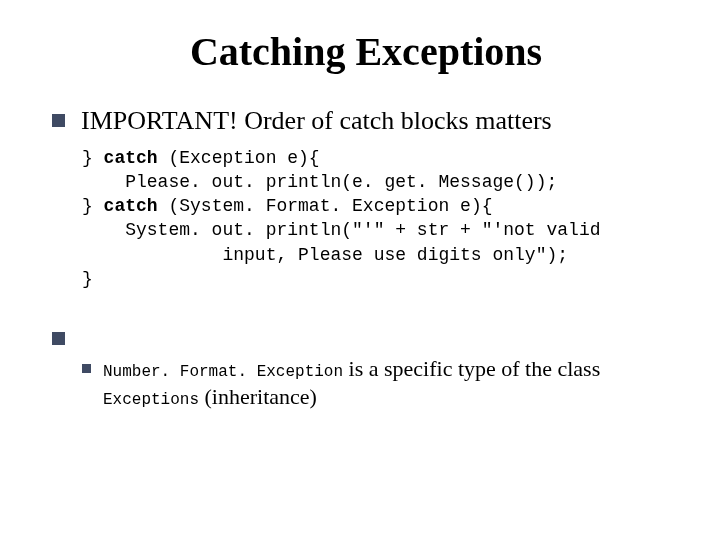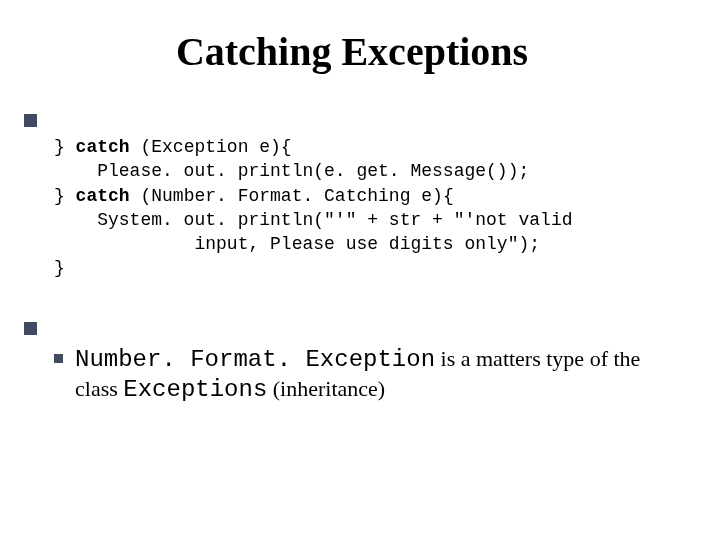--- a/index.html
+++ b/index.html
@@ -10,21 +10,21 @@
     background: #ffffff;
     font-family: "Times New Roman", Times, serif;
     color: #000;
     overflow: hidden;
   }
   .slide {
     width: 720px;
     height: 540px;
     position: relative;
     box-sizing: border-box;
-    padding: 20px 40px 20px 24px;
+    padding: 20px 40px 20px 52px;
   }
   .title {
     text-align: center;
     font-size: 40px;
     font-weight: bold;
     margin: 8px 0 30px 0;
   }
   .bullet-row {
     display: flex;
     align-items: flex-start;
@@ -67,45 +67,46 @@
   }
   .code-block .kw {
     font-weight: bold;
   }
   .sub-list {
     margin-left: 30px;
     margin-top: 10px;
   }
   .mono-inline {
     font-family: "Courier New", Courier, monospace;
-    font-size: 24px;
+    font-size: 16px;
   }
 </style>
 </head>
 <body>
 
 <div class="slide">
 
   <div class="title">Catching Exceptions</div>
 
   <div class="bullet-row">
     <div class="bullet-square"></div>
+    <div class="bullet-text">IMPORTANT! Order of catch blocks matters</div>
   </div>
 
   <div class="code-block"><span><span>} </span><span class="kw">catch</span><span> (Exception e){</span></span>
 <span>    Please. out. println(e. get. Message());</span>
-<span><span>} </span><span class="kw">catch</span><span> (Number. Format. Catching e){</span></span>
+<span><span>} </span><span class="kw">catch</span><span> (System. Format. Exception e){</span></span>
 <span>    System. out. println("'" + str + "'not valid</span>
 <span>             input, Please use digits only");</span>
 <span>}</span></div>
 
   <div class="bullet-row top-gap">
     <div class="bullet-square"></div>
   </div>
 
   <div class="sub-list">
     <div class="bullet-row">
       <div class="sub-bullet-square"></div>
-      <div class="sub-bullet-text"><span class="mono-inline">Number. Format. Exception</span><span> is a matters type of the class </span><span class="mono-inline">Exceptions</span><span> (inheritance)</span></div>
+      <div class="sub-bullet-text"><span class="mono-inline">Number. Format. Exception</span><span> is a specific type of the class </span><span class="mono-inline">Exceptions</span><span> (inheritance)</span></div>
     </div>
   </div>
 
 </div>
 
 </body></html>

